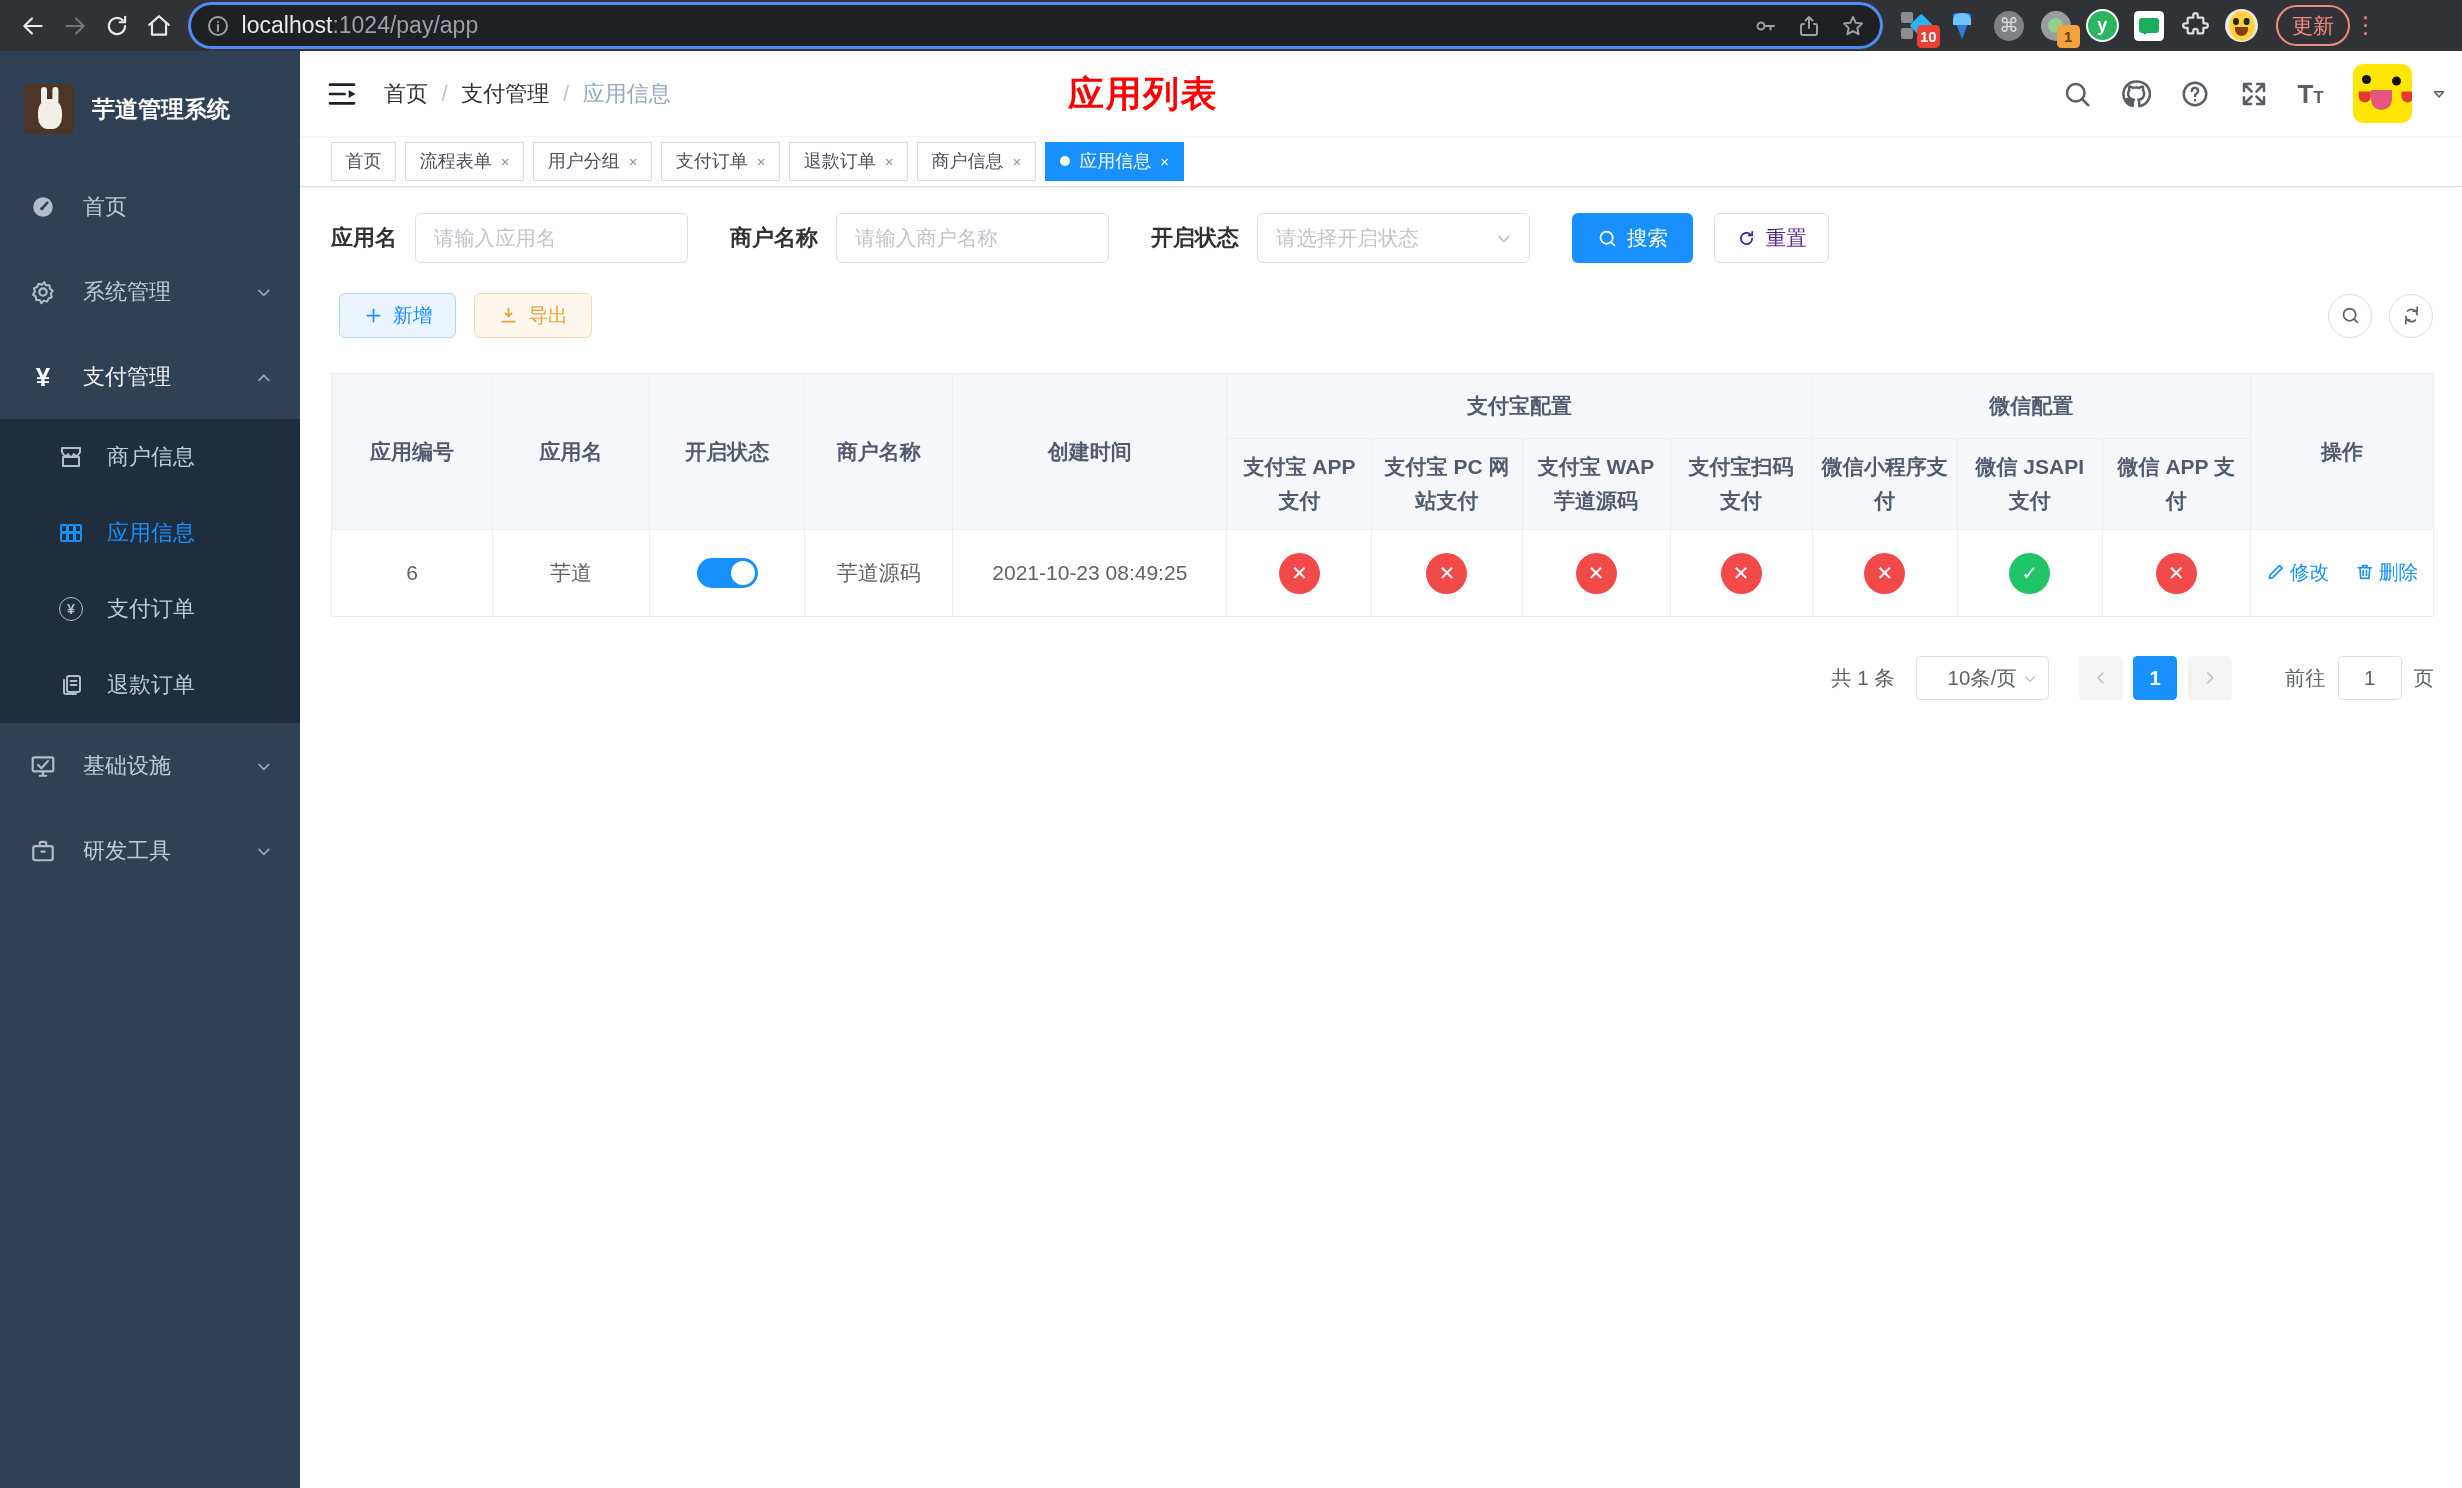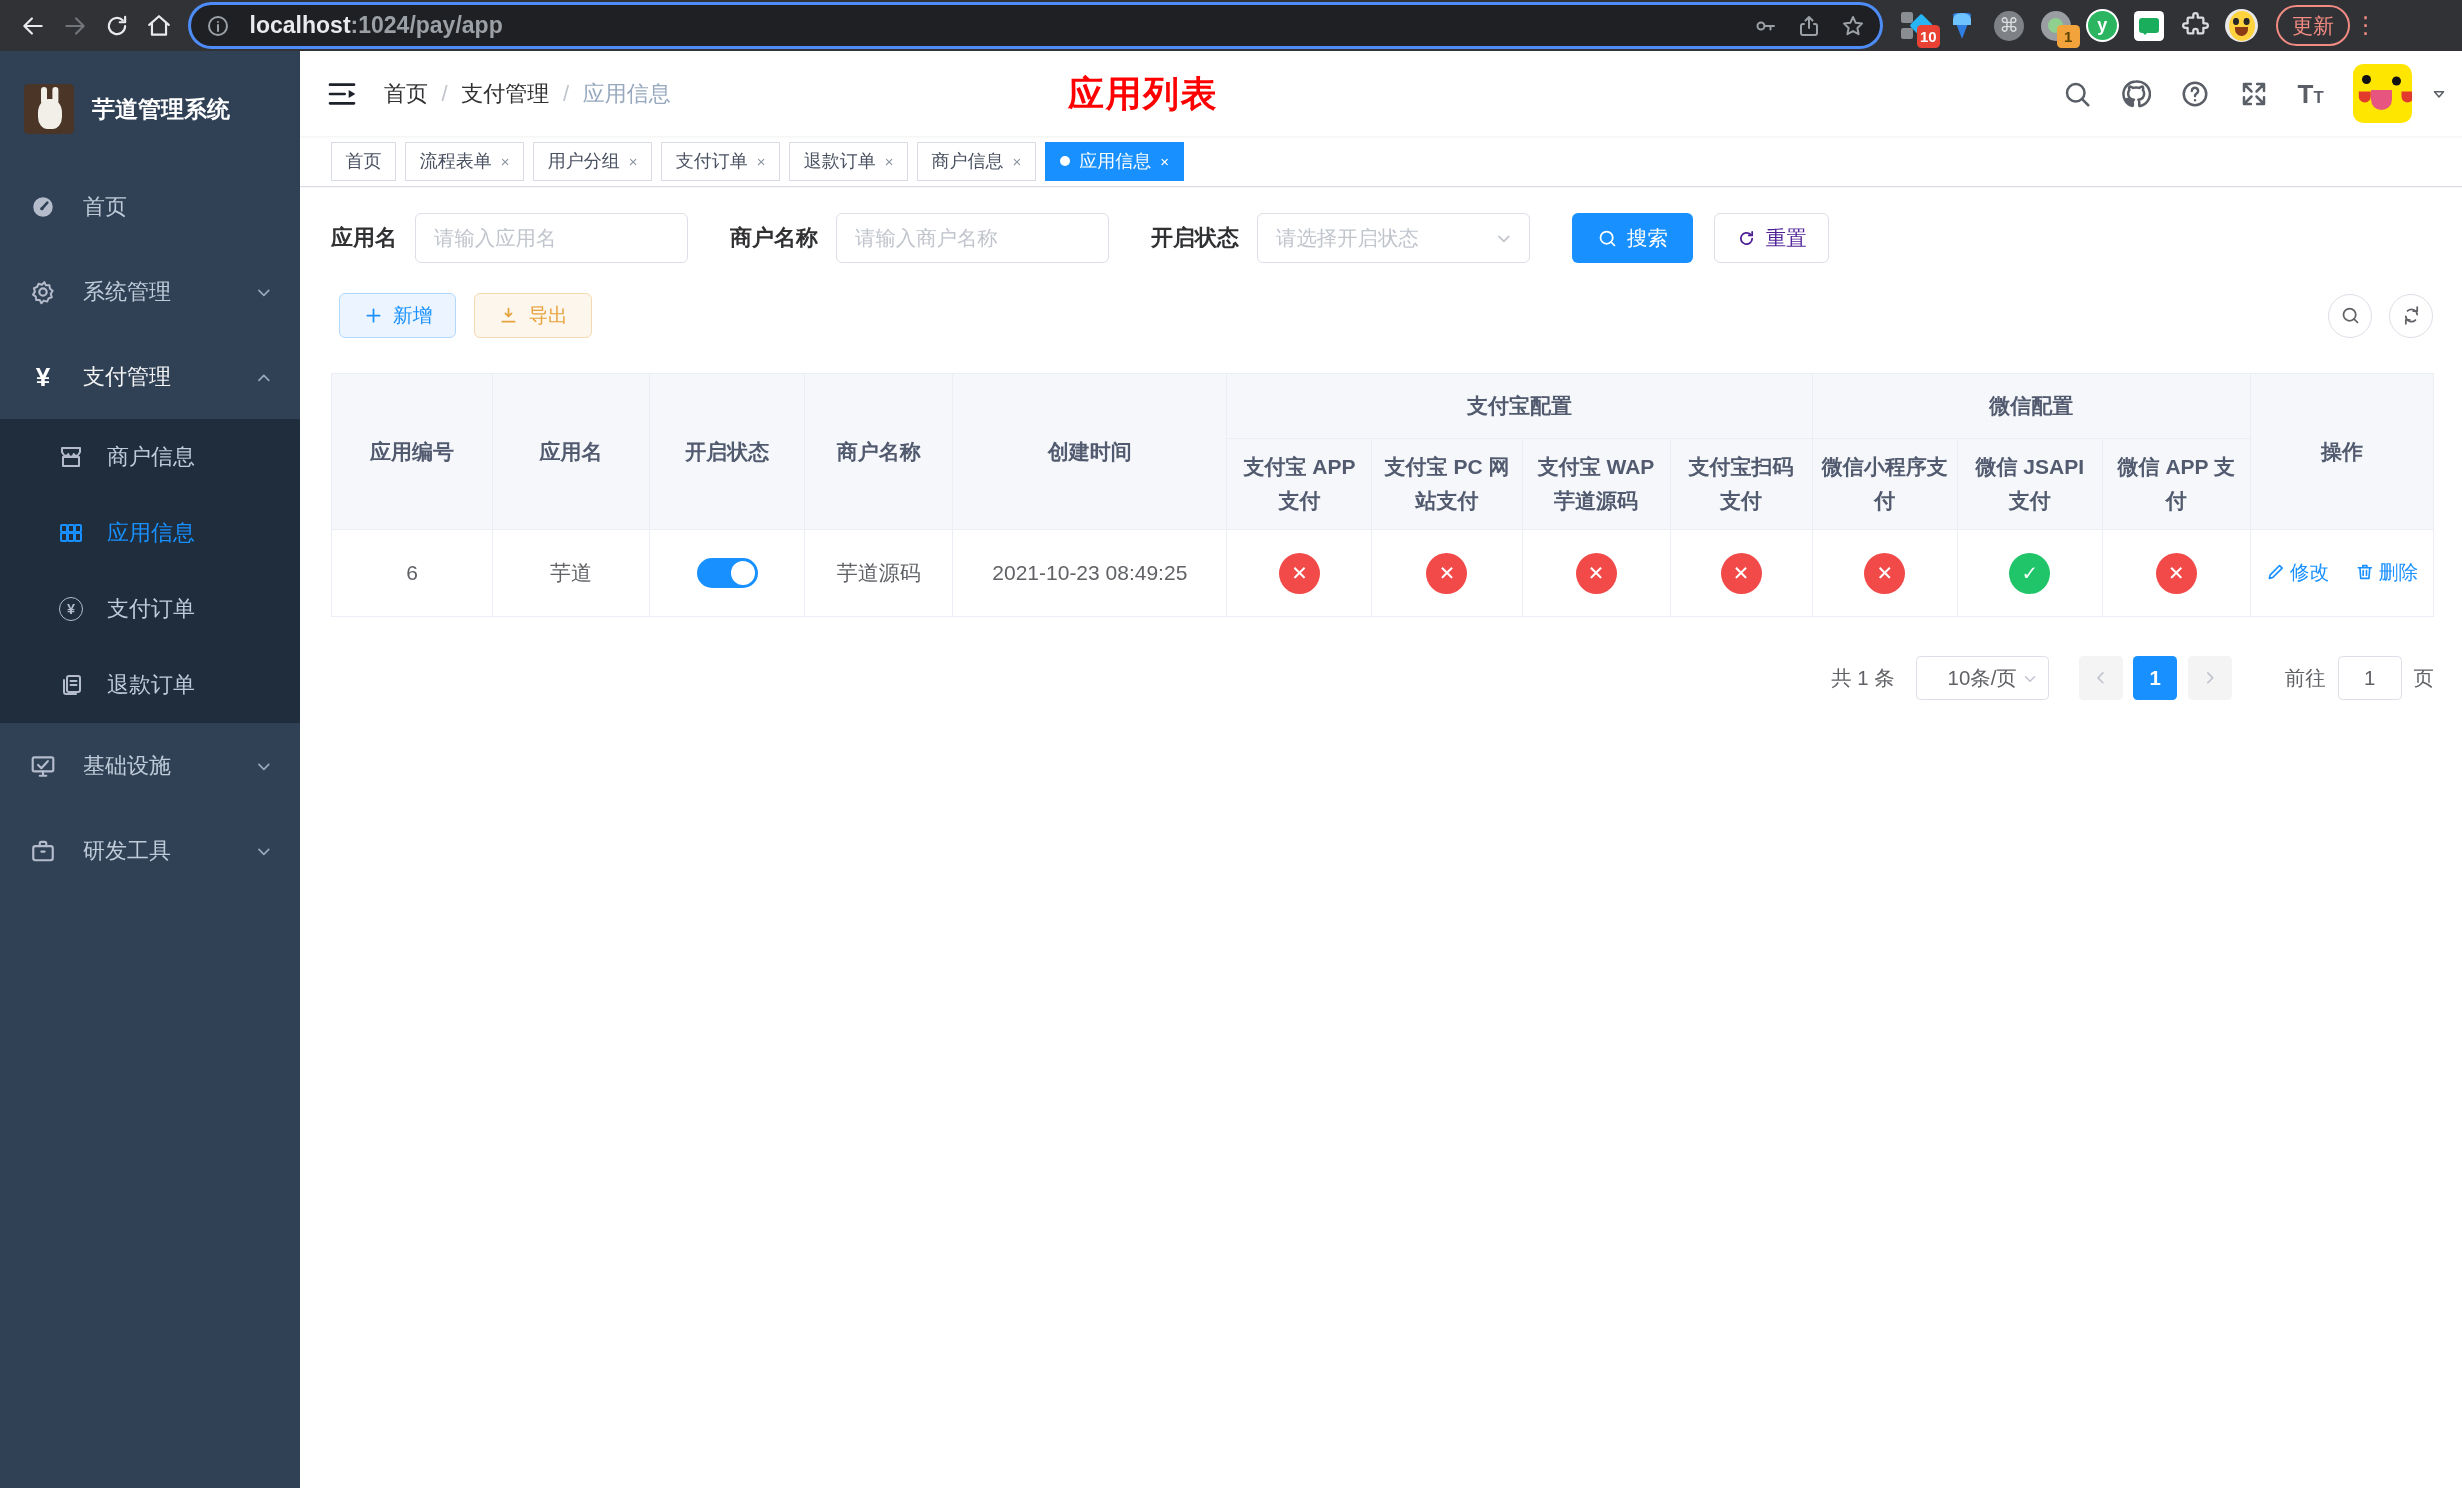--- a/index.html
+++ b/index.html
@@ -8,21 +8,21 @@
   .i { display:inline-block; vertical-align:middle; }
   svg.i { fill:none; stroke:currentColor; stroke-width:2; stroke-linecap:round; stroke-linejoin:round; }
 
   
   #chrome { position:absolute; left:0; top:0; width:2462px; height:51px; background:#313236; display:flex; align-items:center; }
   .chrome-btn { width:42px; height:42px; display:flex; align-items:center; justify-content:center; color:#e8eaed; flex:0 0 auto; }
   .chrome-btn.disabled { color:#72757a; }
   .chrome-btn svg { width:26px; height:26px; }
   #urlbar { height:41px; flex:0 0 auto; width:1689px; margin-left:10.6px; background:#1f2023; border-radius:20.4px; box-shadow:0 0 0 3px #4e8cf7; display:flex; align-items:center; padding:0 15px; }
   #urlbar .info { color:#9aa0a6; }
-  #urlbar .url { margin-left:20px; font-size:23px; color:#e8eaed; flex:1 1 auto; white-space:nowrap;font-weight:bold; }
+  #urlbar .url { margin-left:12px; font-size:23px; color:#e8eaed; flex:1 1 auto; white-space:nowrap; }
   #urlbar .url .dim { color:#9aa0a6; }
   .url-ic { color:#9aa0a6; margin-left:19.7px; }
   .url-ic svg { width:24px; height:24px; }
   #ext-area { display:flex; align-items:center; gap:13.6px; margin-left:19.7px; }
   .ext { position:relative; width:33px; height:33px; display:flex; align-items:center; justify-content:center; }
   .badge { position:absolute; right:-7.6px; bottom:-6px; min-width:23px; height:23px; border-radius:4.5px; font-size:15px; font-weight:bold; color:#fff; display:flex; align-items:center; justify-content:center; padding:0 3px; }
   .badge.red { background:#e94235; }
   .badge.orange { background:#f2a33c; color:#5f4300; }
   .ext-diamond { position:relative; width:30px; height:30px; }
   .ext-diamond .sq1,.ext-diamond .sq2 { position:absolute; width:12px; height:10.6px; background:#8a8d91; border-radius:2.3px; left:0; }

